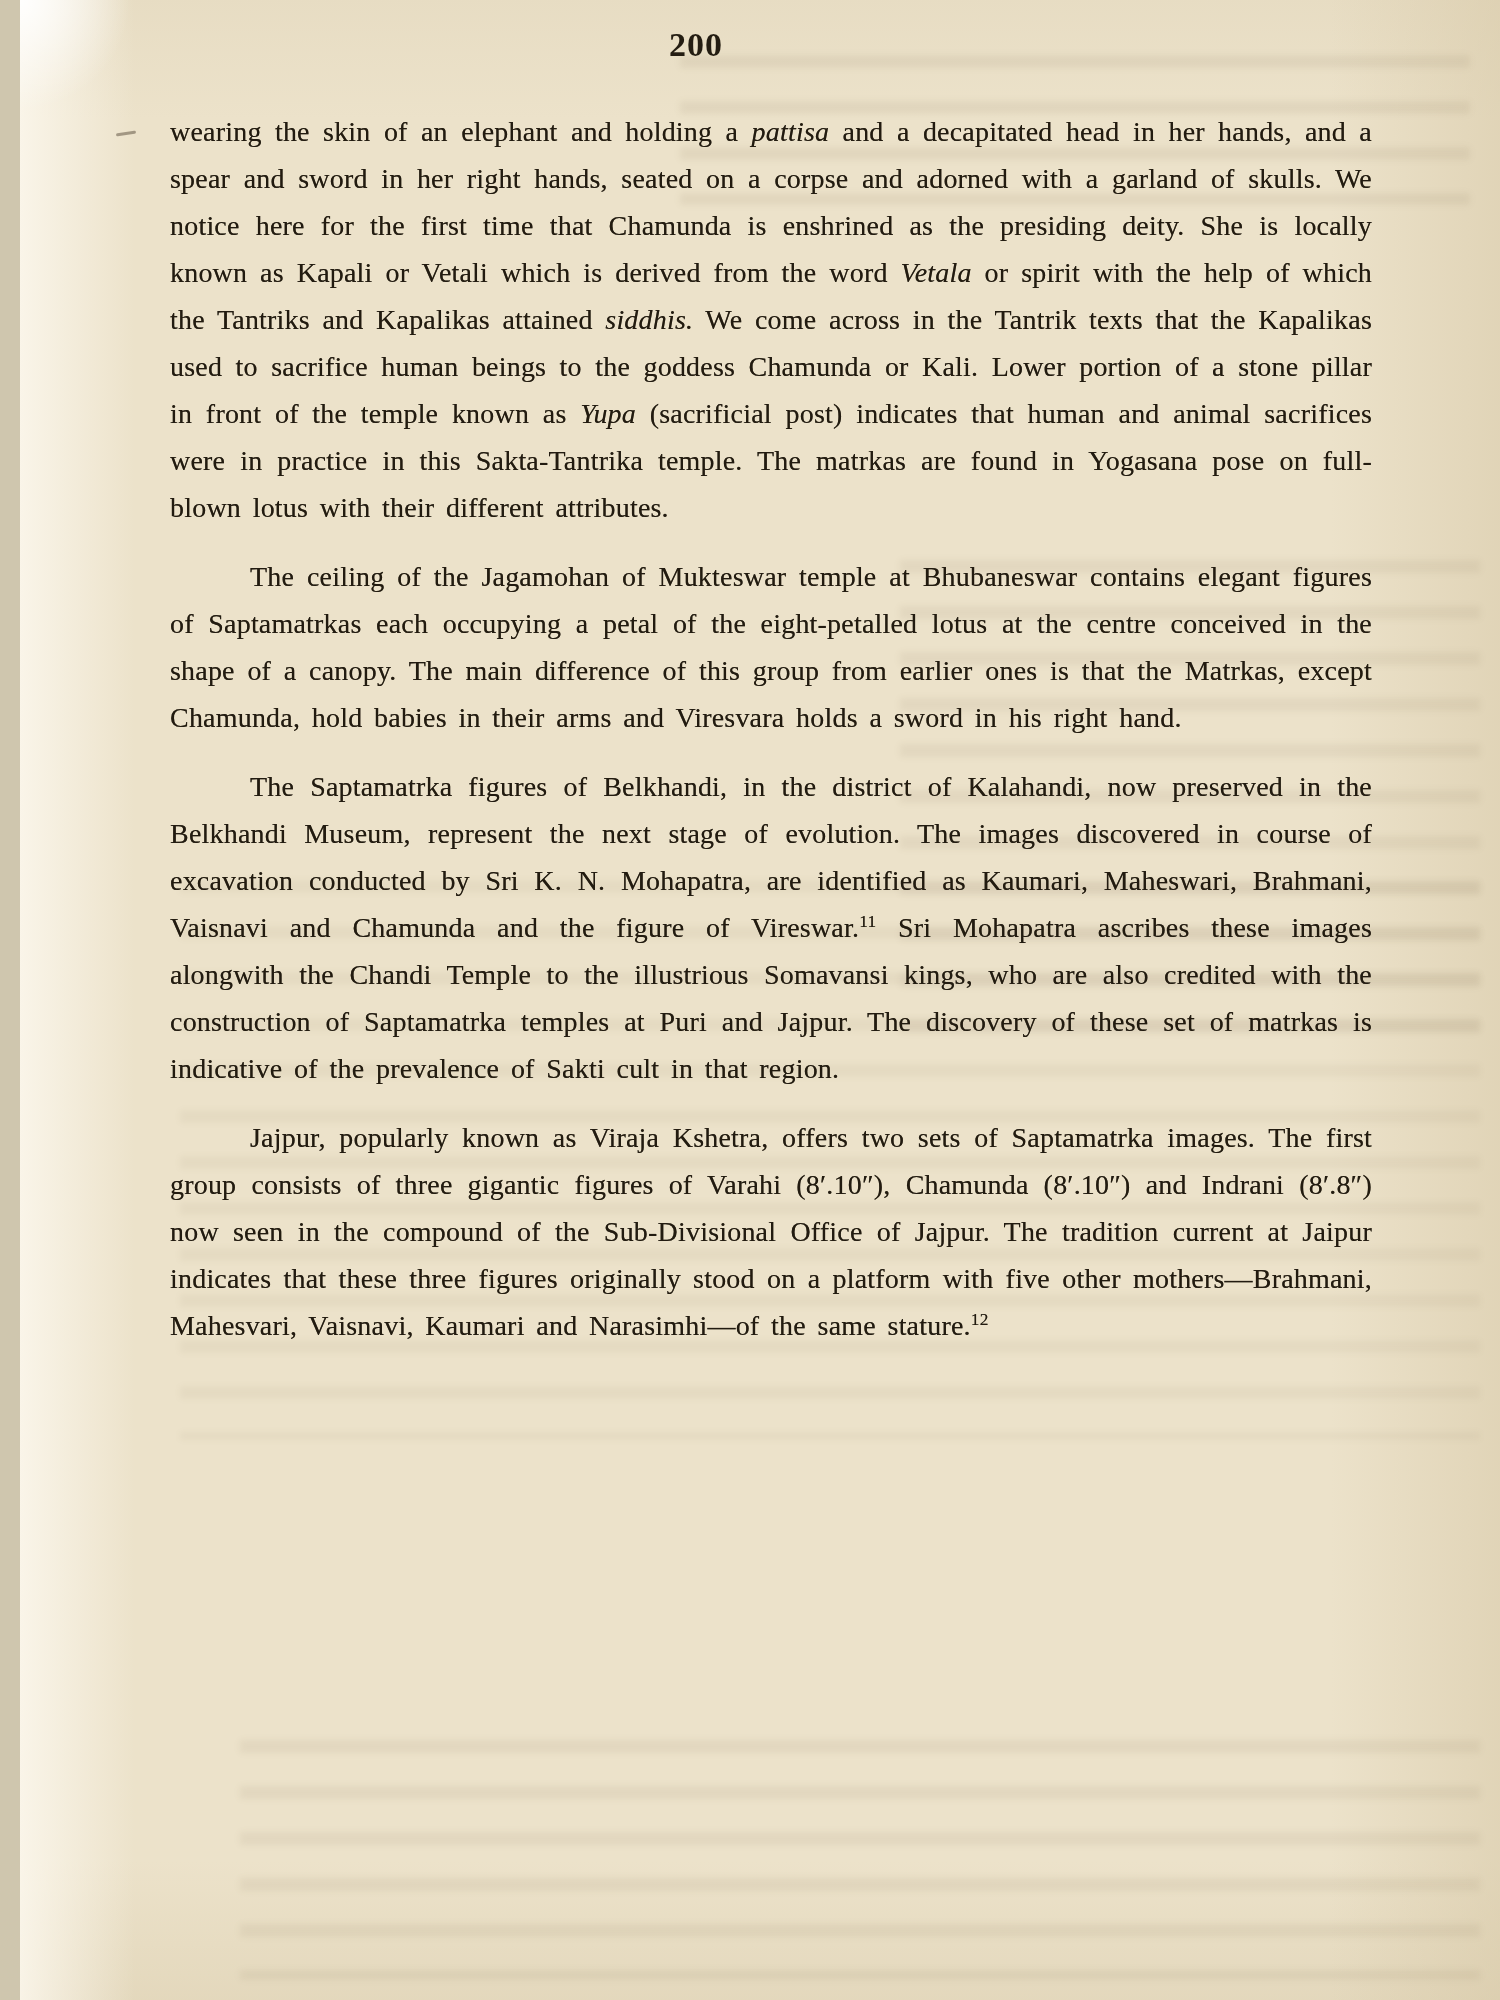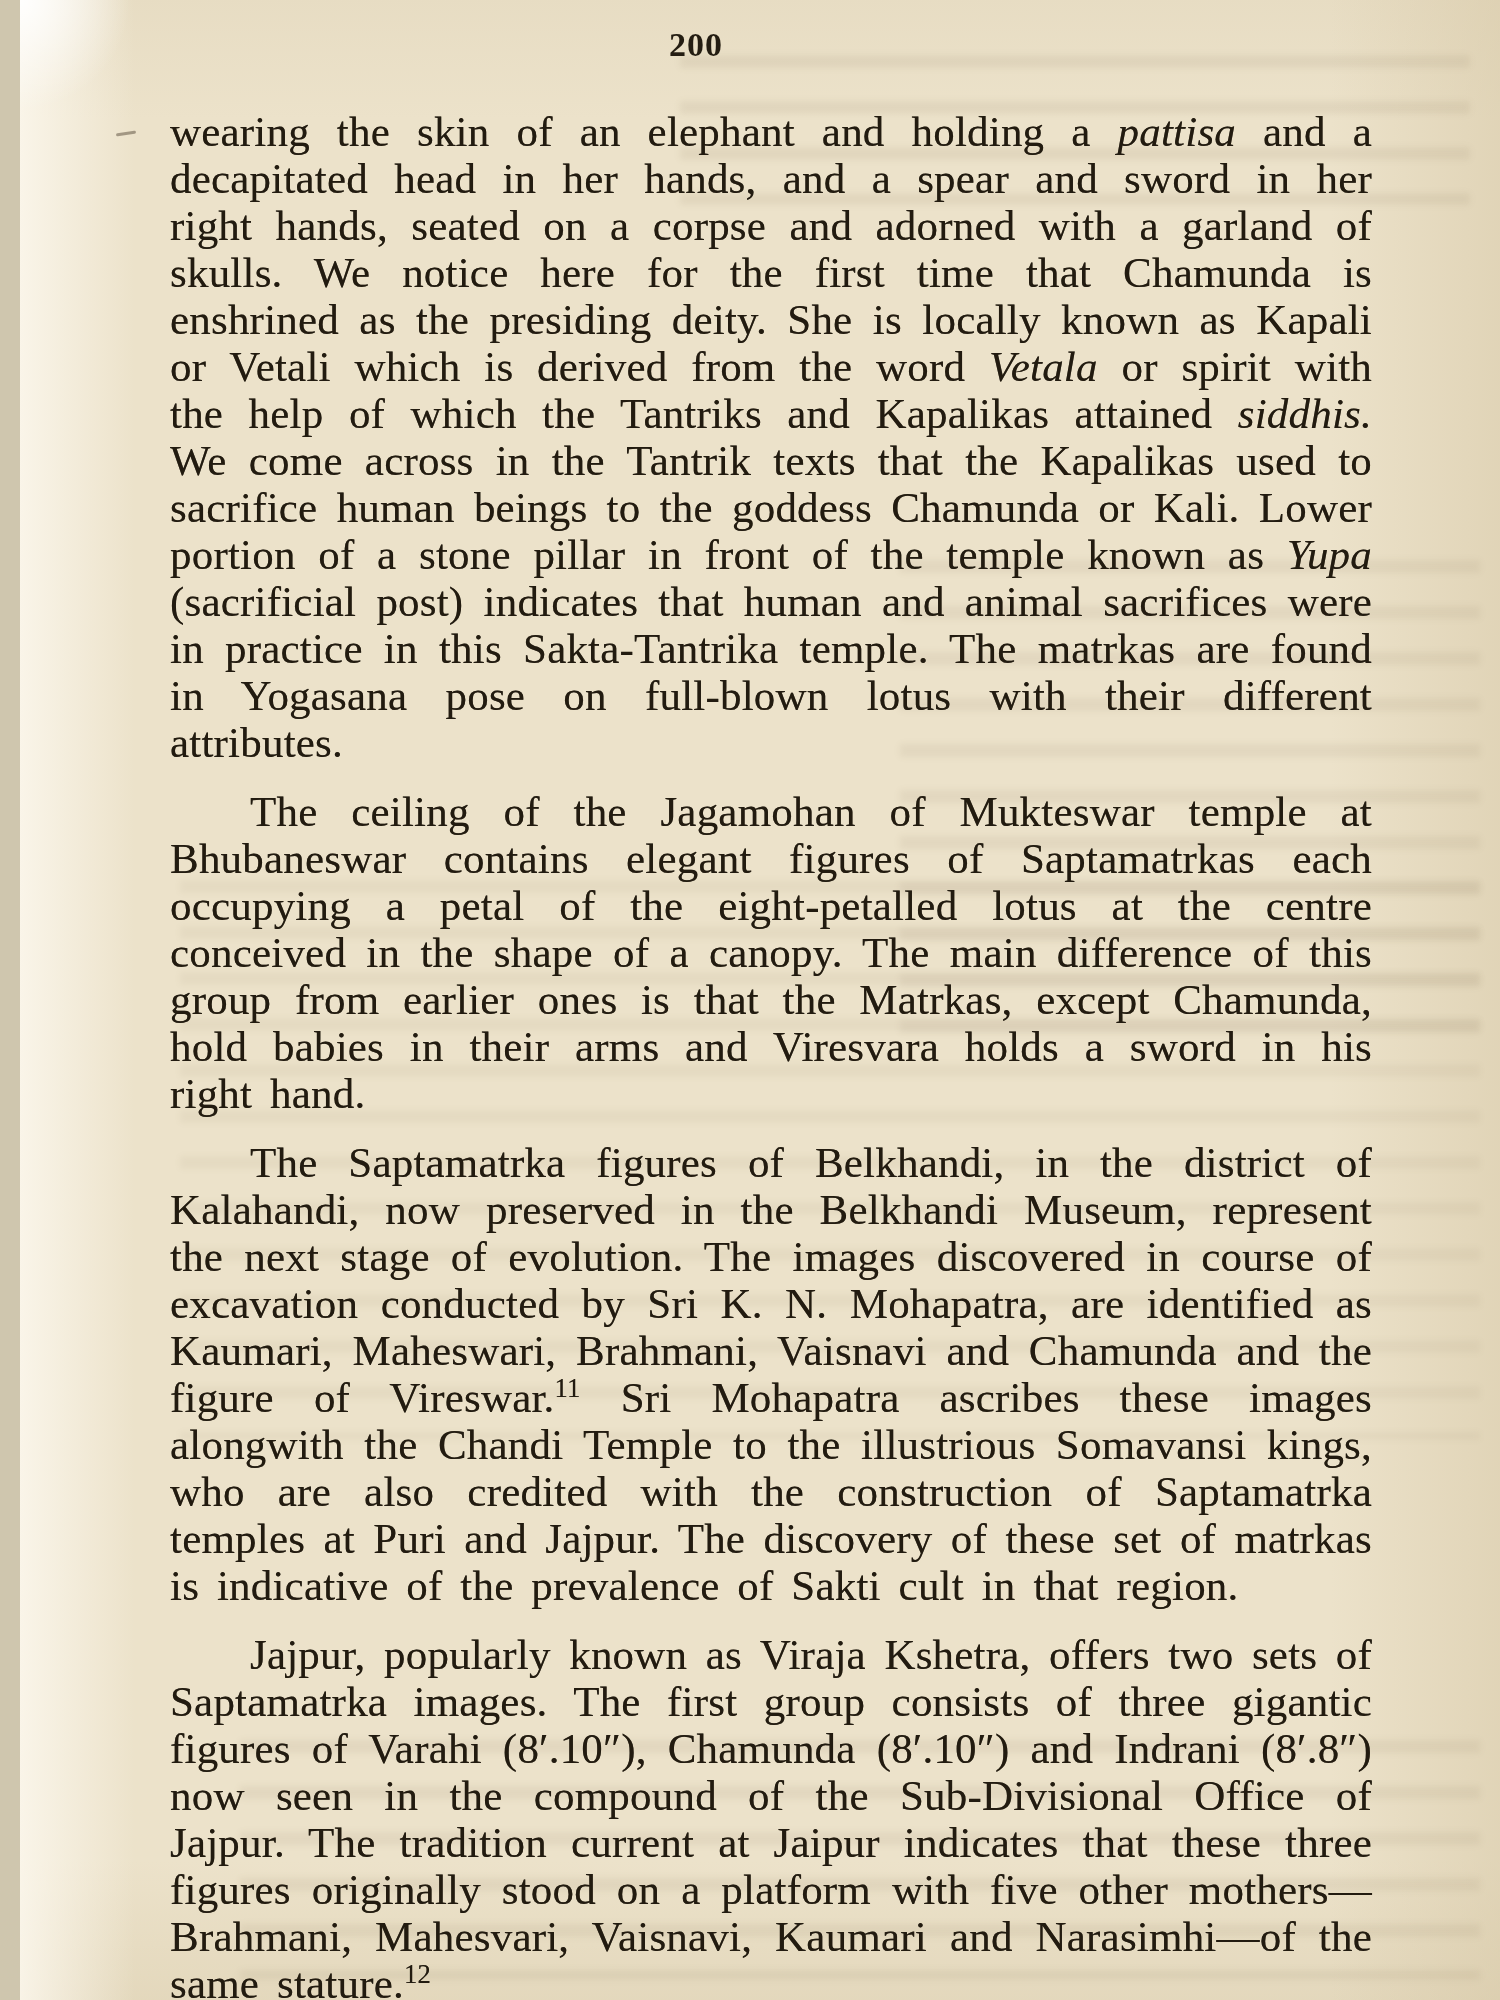--- a/index.html
+++ b/index.html
@@ -60,21 +60,21 @@
     z-index: 1;
   }
   .page-body {
     position: absolute;
     left: 150px; top: 108px;
     width: 1202px;
     z-index: 2;
   }
   .para {
     margin: 0 0 22px 0;
-    font-size: 43px;
+    font-size: 28px;
     line-height: 47px;
     text-align: justify;
     word-spacing: 0.16em;
     letter-spacing: 0.2px;
     color: #221b10;
     text-shadow: 0 0 0.6px rgba(34,27,16,0.65);
   }
   .para.indent { text-indent: 80px; }
   .para i { font-style: italic; }
   .para sup {

